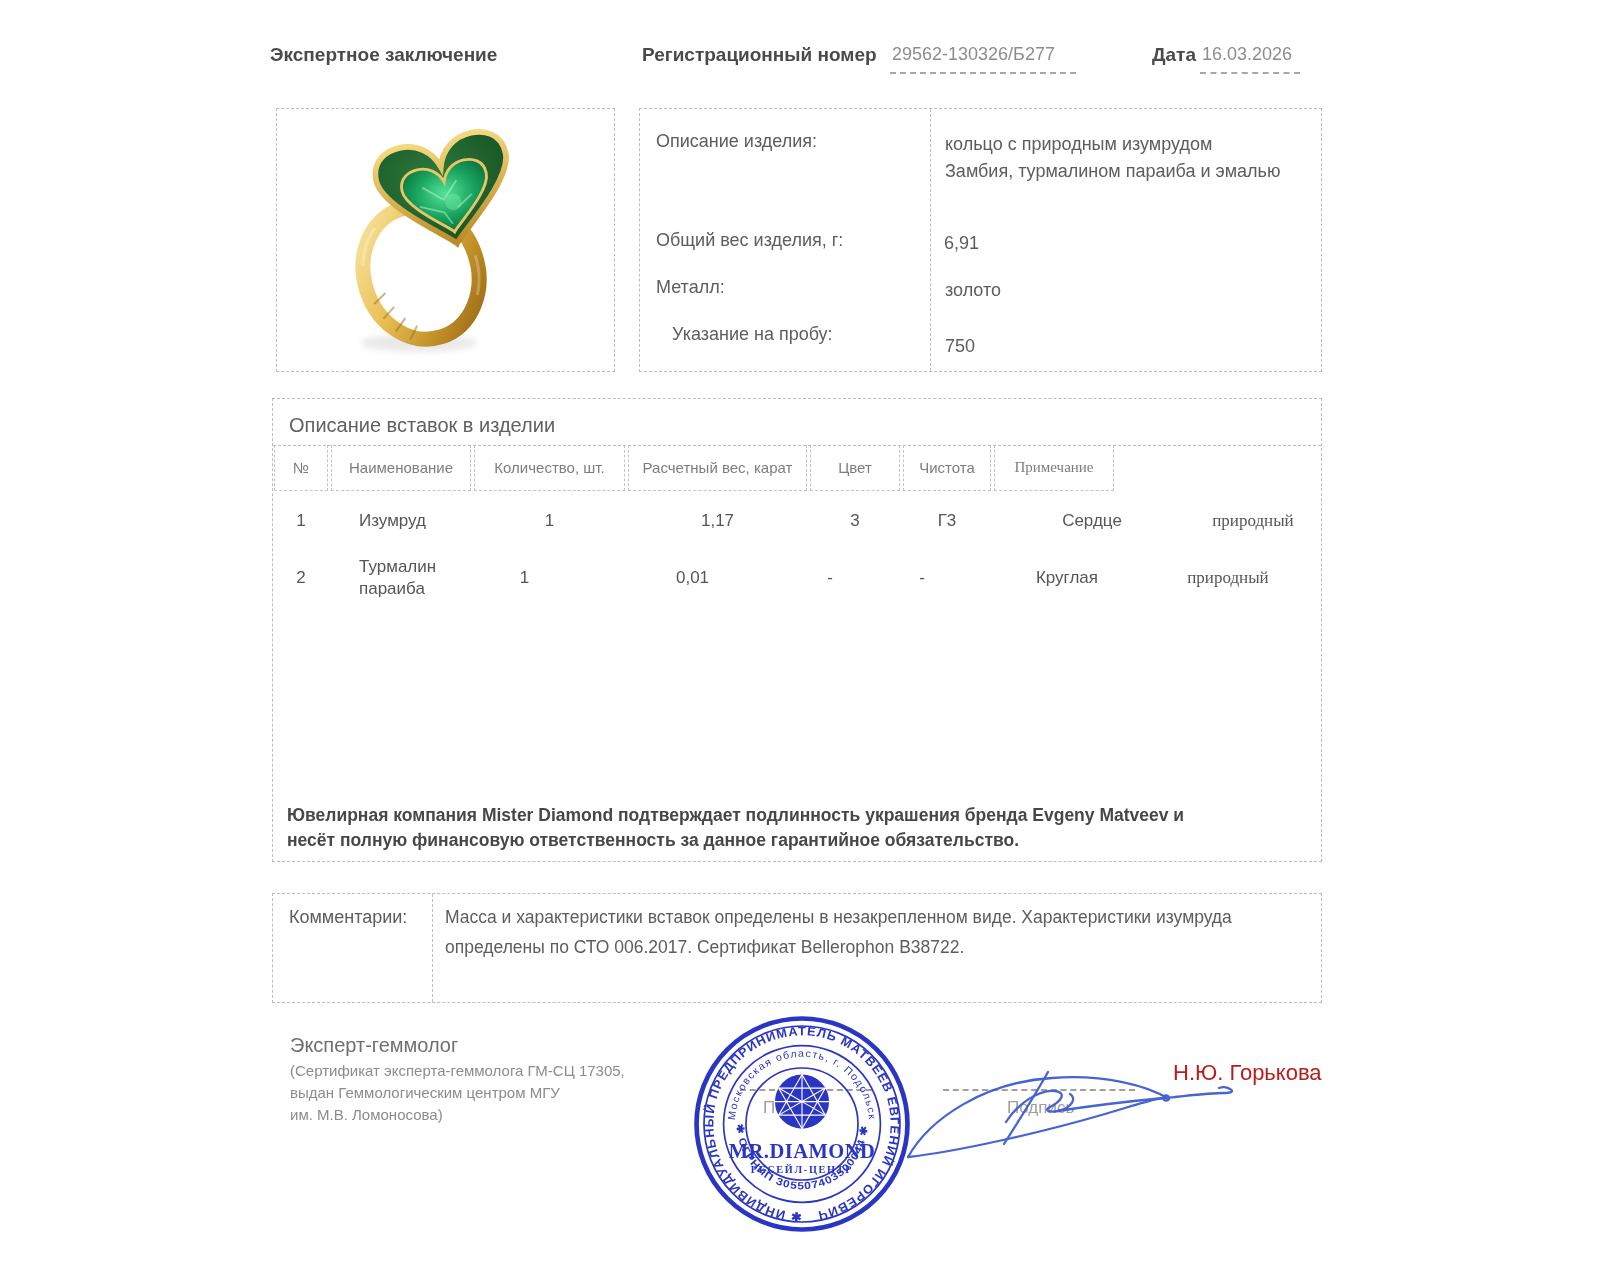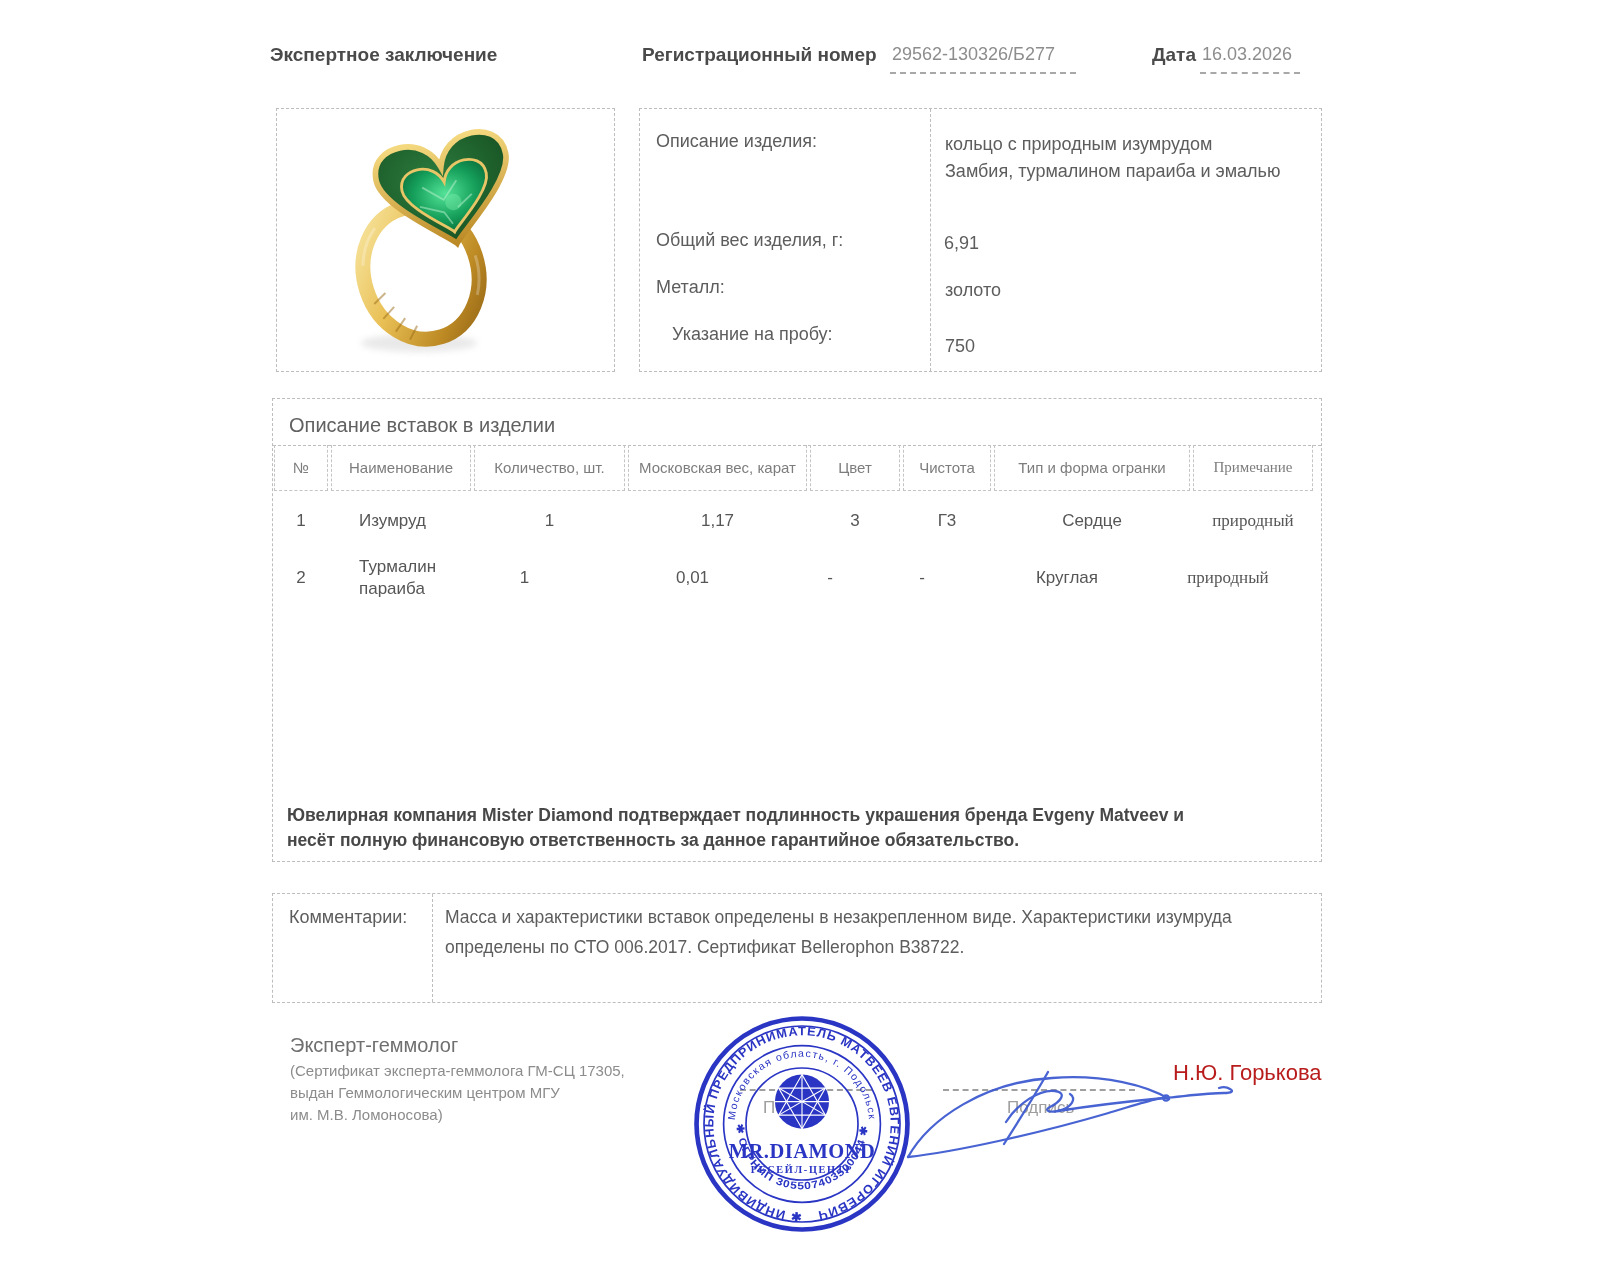--- a/index.html
+++ b/index.html
@@ -126,24 +126,23 @@
 </div>
 
 <div class="abs dash" style="left:272px;top:398px;width:1050px;height:464px;">
   <span class="abs sec-title" style="left:16px;top:15px;">Описание вставок в изделии</span>
   <div class="thead-sep" style="top:46px;"></div>
 
   <div class="thead" style="top:46px;">
     <div class="th c0">№</div>
     <div class="th c1">Наименование</div>
     <div class="th c2">Количество, шт.</div>
-    <div class="th c3">Московская вес, карат</div>
+    <div class="th c3">Расчетный вес, карат</div>
     <div class="th c4">Цвет</div>
     <div class="th c5">Чистота</div>
-    <div class="th c6">Тип и форма огранки</div>
     <div class="th c7">Примечание</div>
   </div>
 
   <div class="trow" style="top:100px;height:44px;">
     <div class="td c0">1</div>
     <div class="td c1 name">Изумруд</div>
     <div class="td c2">1</div>
     <div class="td c3">1,17</div>
     <div class="td c4">3</div>
     <div class="td c5">Г3</div>

